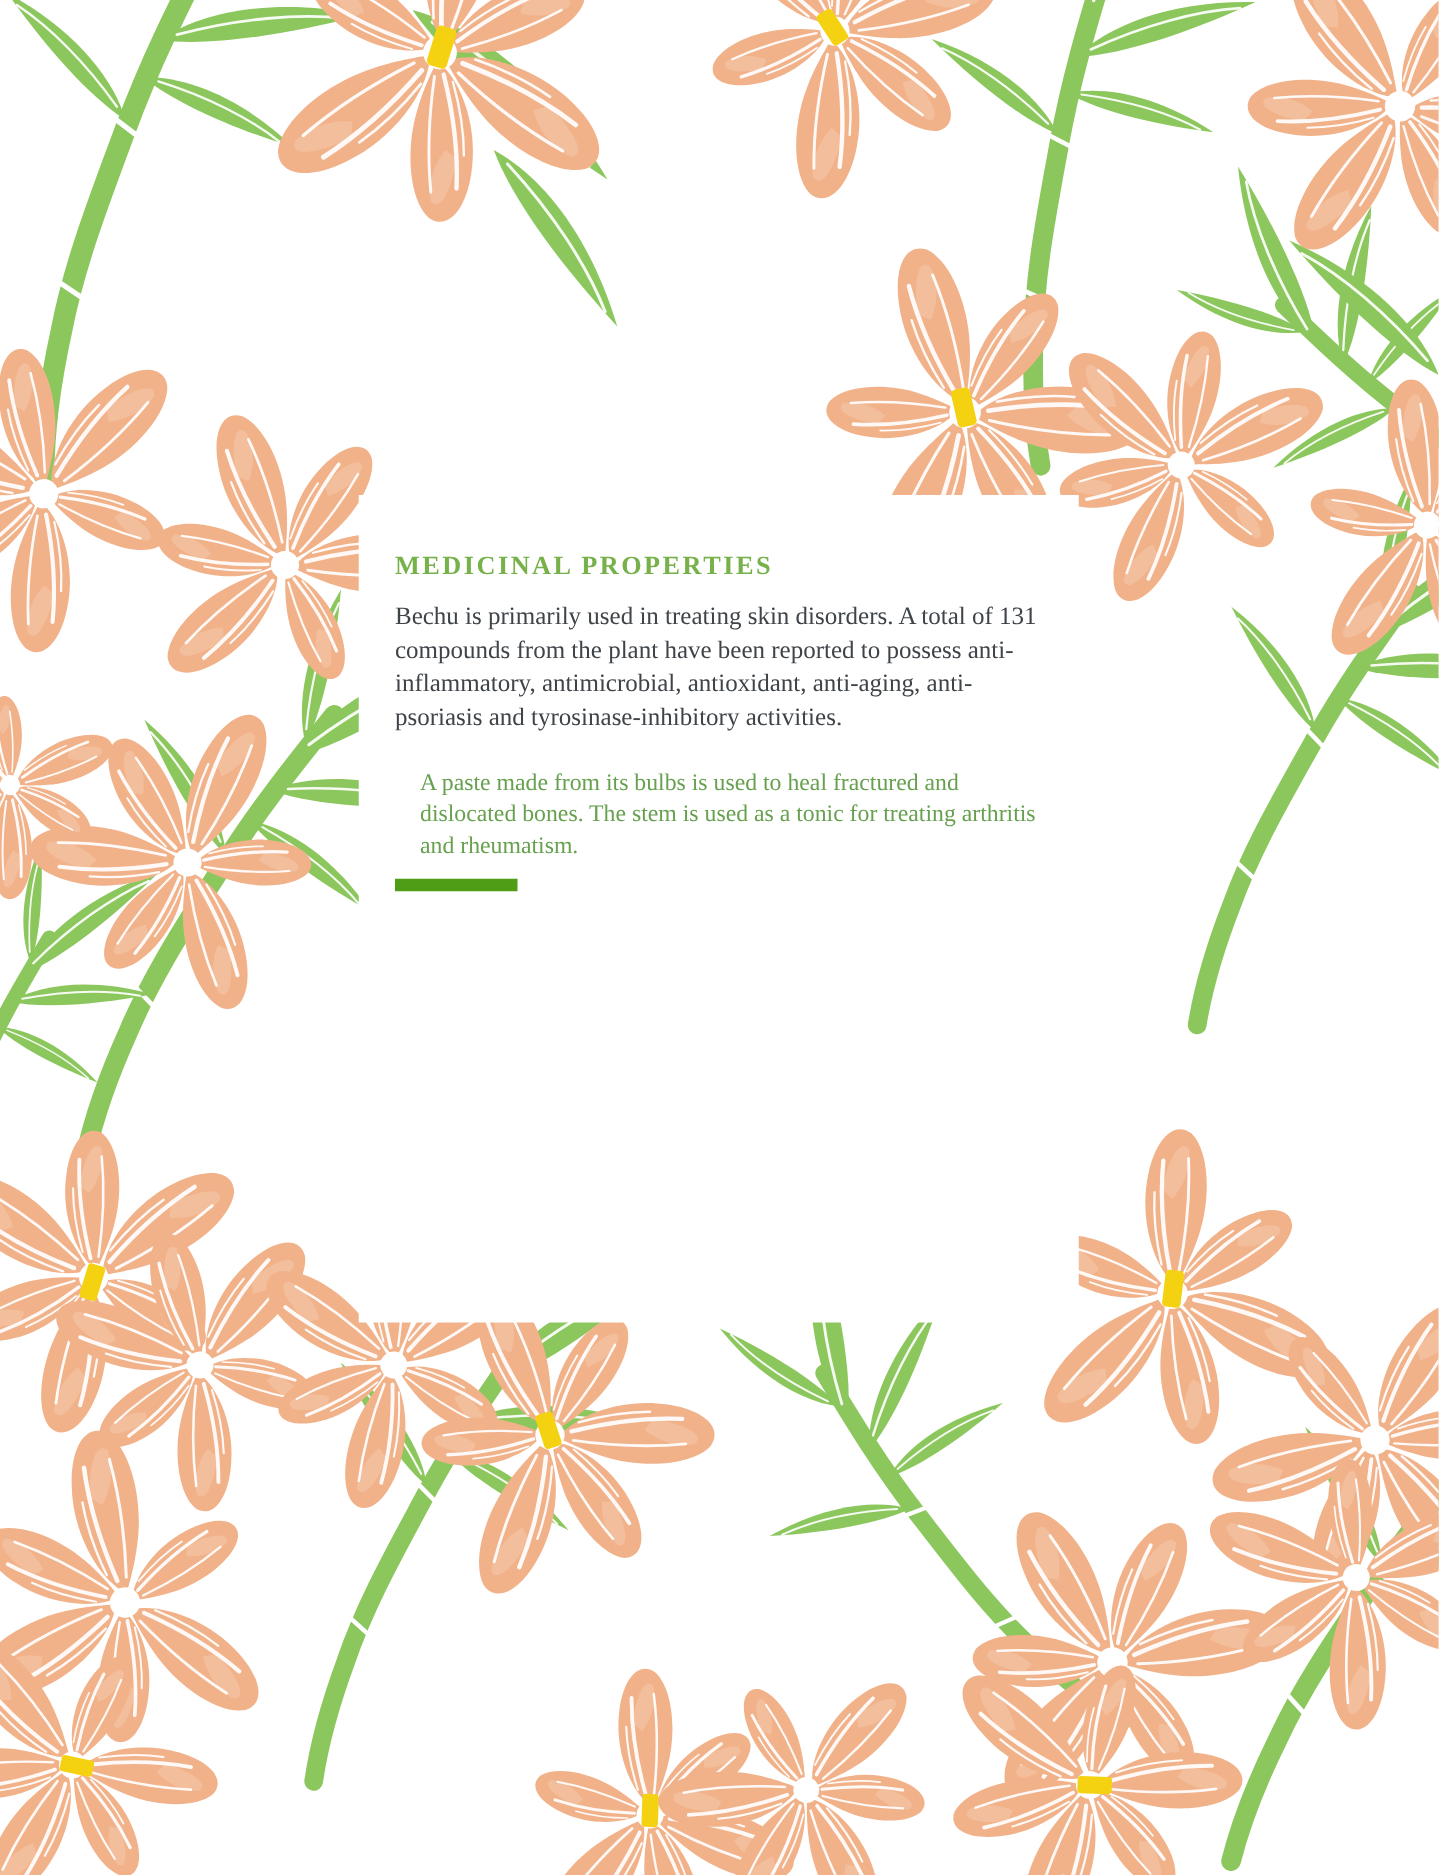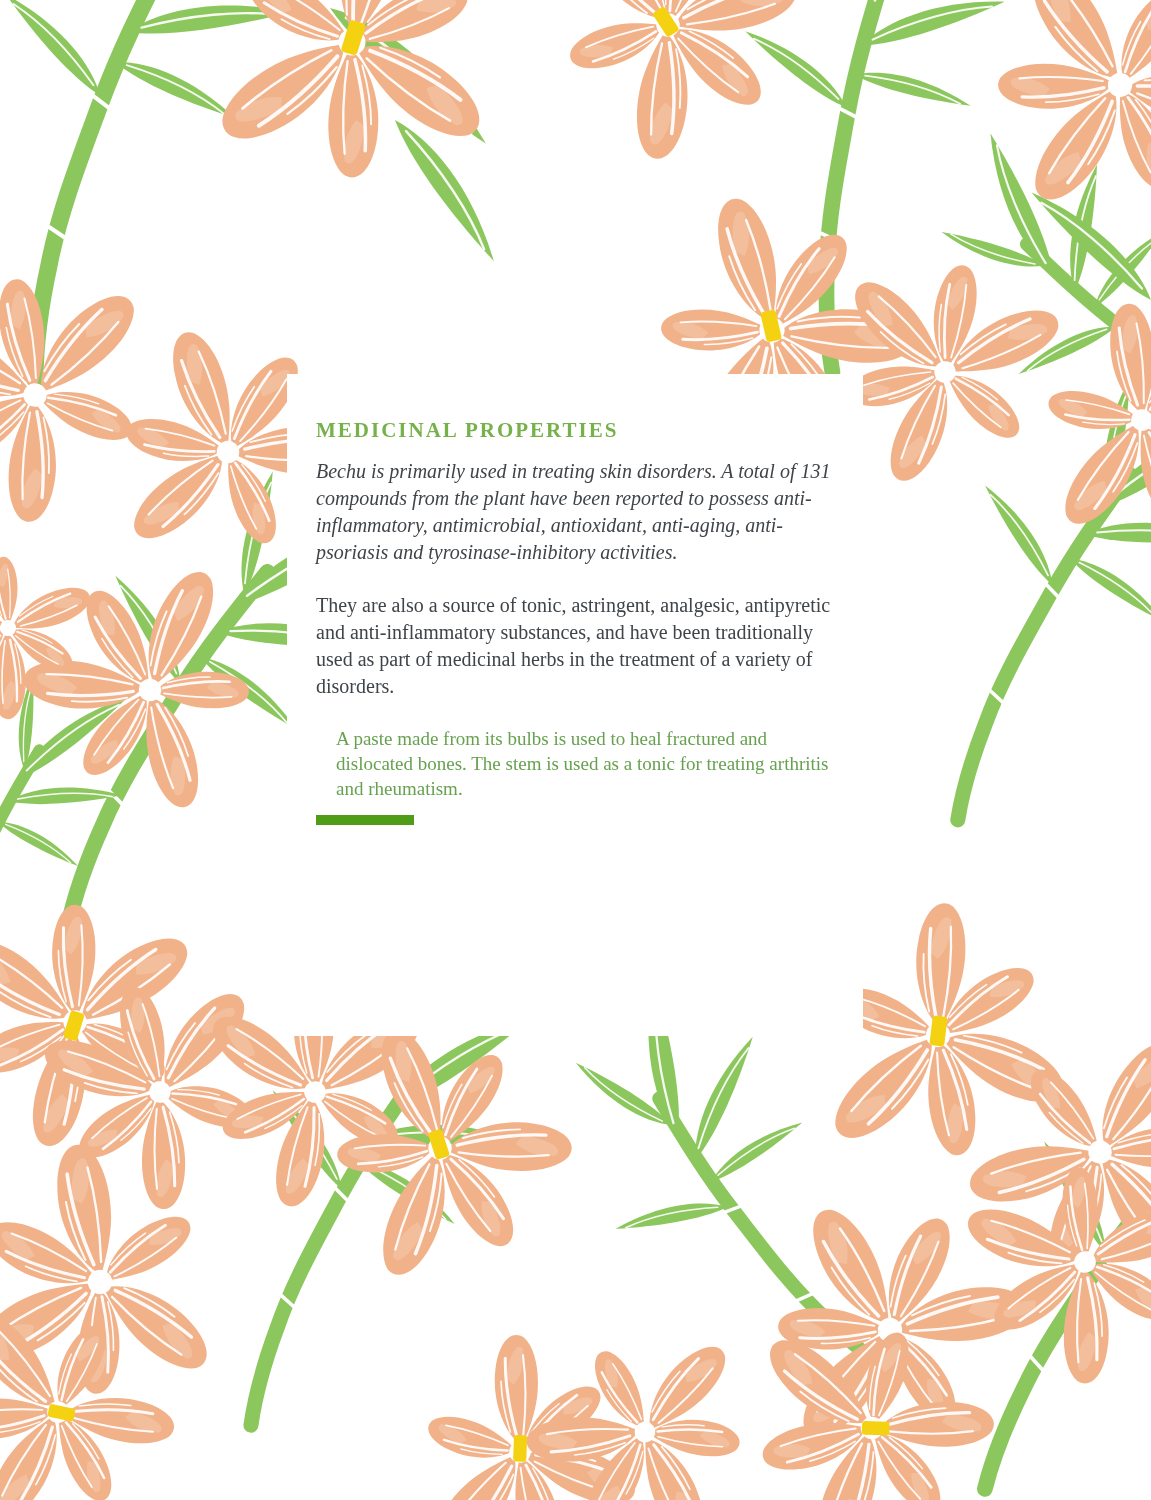--- a/index.html
+++ b/index.html
@@ -25,34 +25,34 @@
     width:1151px;height:1500px;
     display:block;
   }
   .vein{stroke:#ffffff;stroke-width:2.4;fill:none;stroke-linecap:round;opacity:.92;}
   .vein.thin{stroke-width:1.6;}
   .vein.short{stroke-width:1.3;}
   .stalk{stroke:var(--leaf);stroke-width:15;fill:none;stroke-linecap:round;}
   .node{stroke:#ffffff;stroke-width:3.6;fill:none;stroke-linecap:round;}
   .card{
     position:absolute;
-    left:287px;top:374px;
+    left:287px;top:396px;
     width:576px;height:662px;
     background:#ffffff;
     box-sizing:border-box;
     padding:44px 22px 0 29px;
   }
   .card h2{
     margin:0 0 7px 0;
     font-size:21px;line-height:24px;
     font-weight:bold;
     letter-spacing:2px;
     color:var(--heading-green);
   }
-  .card h2 + p{margin-top:16px;font-style:italic;}
+  .card h2 + p{margin-top:16px;}
   .card p{
     margin:0 0 26px 0;
     font-size:20px;line-height:27px;
     color:var(--body-ink);
   }
   .card h2.second{margin-top:0;}
   .card p.callout{
     color:var(--callout-green);
     font-size:19px;line-height:25px;
     margin-bottom:0;
@@ -146,21 +146,20 @@
       <use href="#fl-plain" transform="translate(645,1432) rotate(35) scale(1.15)"></use>
       <use href="#fl-plain" transform="translate(890,1330) rotate(210) scale(1.35)"></use>
       <use href="#fl-y" transform="translate(872,1428) rotate(80) scale(1.25)"></use>
       <use href="#fl-plain" transform="translate(1085,1262) rotate(60) scale(1.2)"></use>
     </g>
   </svg>
 
   <div class="card">
     <h2>MEDICINAL PROPERTIES</h2>
     <p>Bechu is primarily used in treating skin disorders. A total of 131 compounds from the plant have been reported to possess anti-inflammatory, antimicrobial, antioxidant, anti-aging, anti-psoriasis and tyrosinase-inhibitory activities.</p>
-    <p>They are also a source of tonic, astringent, analgesic, antipyretic and anti-inflammatory substances, and have been traditionally used as part of medicinal herbs in the treatment of a variety of disorders.</p>
 
 
     <p class="callout">A paste made from its bulbs is used to heal fractured and dislocated bones. The stem is used as a tonic for treating arthritis and rheumatism.</p>
 
     <div class="rule"></div>
   </div>
 
 </div>
 
 </body></html>

